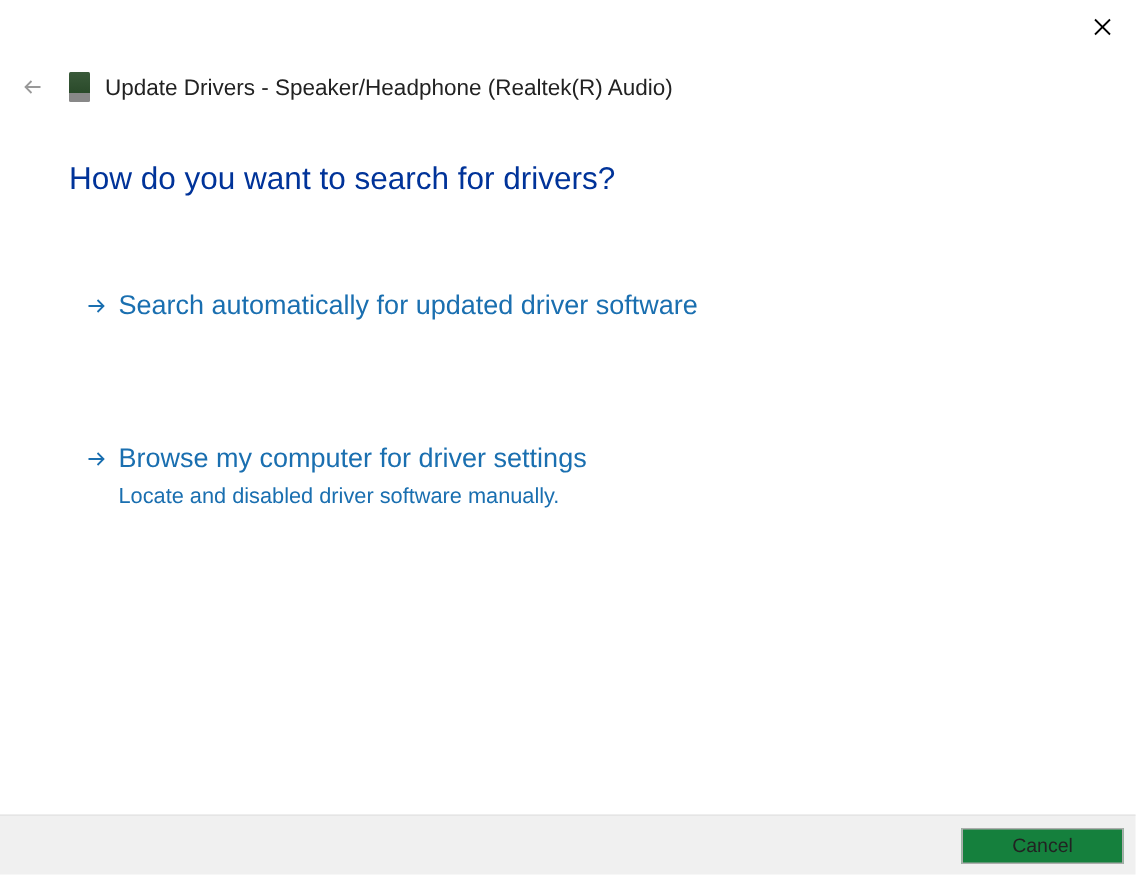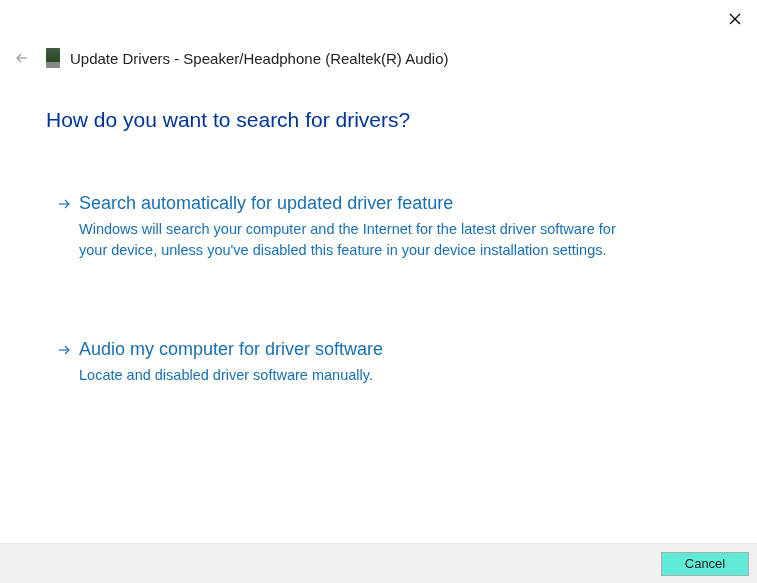--- a/index.html
+++ b/index.html
@@ -124,23 +124,23 @@
       right: 0;
       height: 40px;
       background: #f0f0f0;
       border-top: 1px solid #e5e5e5;
       display: flex;
       align-items: center;
       justify-content: flex-end;
       padding-right: 8px;
     }
     .cancel-btn {
-      width: 88px;
+      width: 108px;
       height: 24px;
-      background: #5eead4;
+      background: #15803d;
       border: 1px solid #adadad;
       font-size: 13px;
       color: #222;
       cursor: pointer;
       font-family: inherit;
     }
   </style>
 </head>
 <body>
 
@@ -173,36 +173,35 @@
 
   <div class="option">
     <div class="option-row">
       <span class="option-arrow">
         <svg viewBox="0 0 14 14">
             <line x1="2" y1="7" x2="12" y2="7" stroke="currentColor" stroke-width="1.2"></line>
             <polyline points="8,3 12,7 8,11" fill="none" stroke="currentColor" stroke-width="1.2"></polyline>
           </svg>
       </span>
       <div class="option-content">
-        <div class="option-title">Search automatically for updated driver feature</div>
-        <div class="option-desc">Windows will search your computer and the Internet for the latest driver software for your device, unless you've disabled this feature in your device installation settings.</div>
+        <div class="option-title">Search automatically for updated driver software</div>
       </div>
     </div>
   </div>
 
   <div class="option">
     <div class="option-row">
       <span class="option-arrow">
         <svg viewBox="0 0 14 14">
             <line x1="2" y1="7" x2="12" y2="7" stroke="currentColor" stroke-width="1.2"></line>
             <polyline points="8,3 12,7 8,11" fill="none" stroke="currentColor" stroke-width="1.2"></polyline>
           </svg>
       </span>
       <div class="option-content">
-        <div class="option-title">Audio my computer for driver software</div>
+        <div class="option-title">Browse my computer for driver settings</div>
         <div class="option-desc">Locate and disabled driver software manually.</div>
       </div>
     </div>
   </div>
 
 </div>
 
 <div class="footer">
   <button class="cancel-btn">Cancel</button>
 </div>

